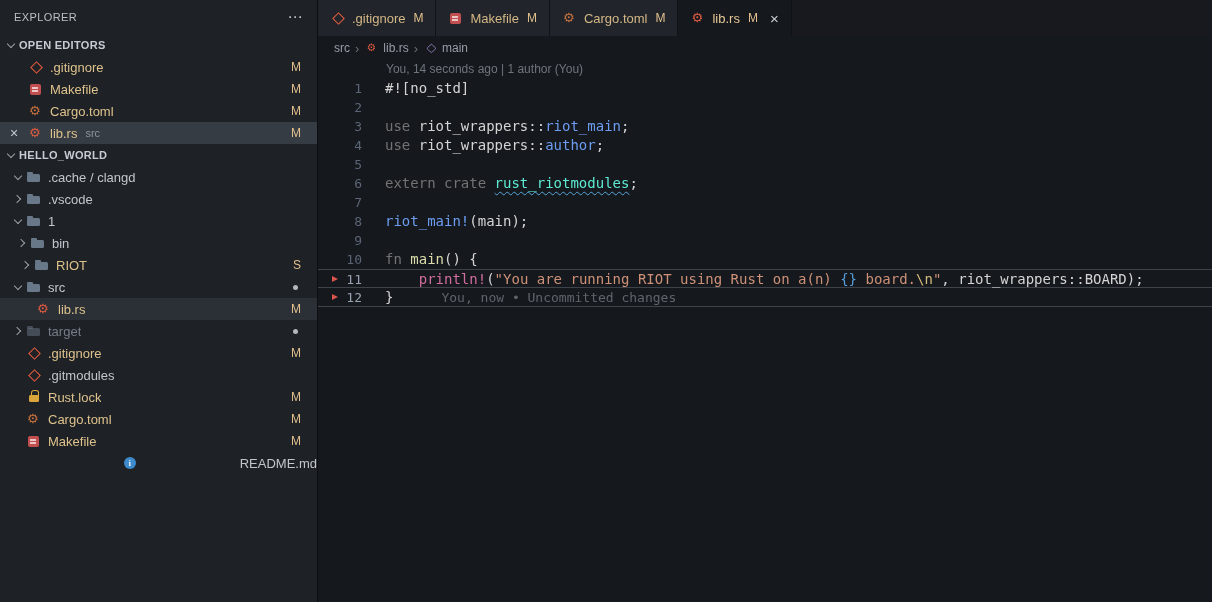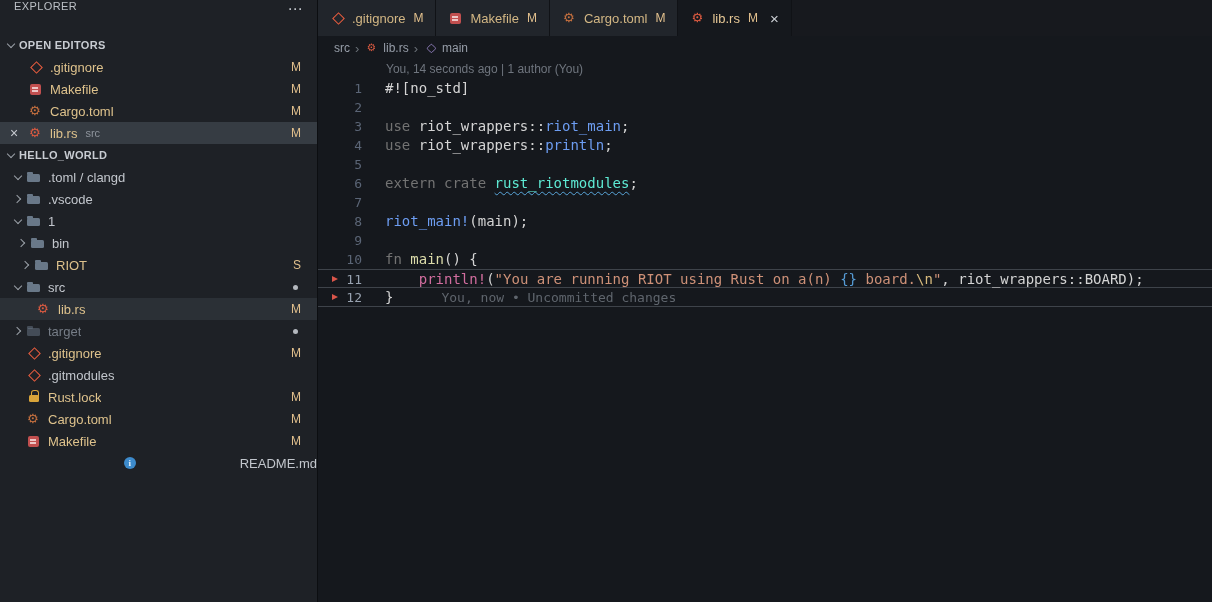--- a/index.html
+++ b/index.html
@@ -2,21 +2,21 @@
 <html><head>
 <meta charset="utf-8">
 <style>
   *{box-sizing:border-box;margin:0;padding:0}
   html,body{width:1212px;height:602px;overflow:hidden}
   body{background:#15181d;font-family:"Liberation Sans","DejaVu Sans",sans-serif;font-size:13px;color:#c6cad0}
   .app{display:flex;width:1212px;height:602px}
 
   
   .sidebar{width:318px;flex:none;background:#1e2126;display:flex;flex-direction:column;border-right:1px solid #0c0e11}
-  .sb-header{height:34px;display:flex;align-items:flex-start;padding:0 14px;font-size:11px;letter-spacing:.4px;color:#bcc0c6}
+  .sb-header{height:34px;display:flex;align-items:center;padding:0 14px;font-size:11px;letter-spacing:.4px;color:#bcc0c6}
   .sb-more{margin-left:auto;font-size:15px;color:#c2c6cc;cursor:pointer}
   .section-header{height:22px;display:flex;align-items:center;padding-left:5px;font-size:11px;font-weight:700;letter-spacing:.3px;color:#c8ccd2;cursor:pointer}
   .chev{width:12px;height:12px;position:relative;flex:none;margin-right:2px}
   .chev::before{content:"";position:absolute;top:2px;left:3px;width:5px;height:5px;border-right:1.4px solid #9aa0a8;border-bottom:1.4px solid #9aa0a8}
   .chev.down::before{transform:rotate(45deg)}
   .chev.right::before{transform:rotate(-45deg);top:3px;left:2px}
   .spacer{width:14px;flex:none}
   .row22{height:22px;display:flex;align-items:center;cursor:pointer}
   .oe-row{padding-left:10px}
   .oe-row .close-slot{width:18px;flex:none;color:#c6cad0;font-size:14px;line-height:14px}
@@ -122,21 +122,21 @@
         </div>
       </div>
     <div class="section-header">
       <span class="chev down"></span>
       <span>HELLO_WORLD</span>
     </div>
     <div id="tree">
         <div class="row22 tree-row" style="padding-left: 12px;">
           <span class="chev down"></span>
           <span class="fi fi-folder"></span>
-          <span class="lbl">.toml / clangd</span>
+          <span class="lbl">.cache / clangd</span>
         </div>
         <div class="row22 tree-row" style="padding-left: 12px;">
           <span class="chev right"></span>
           <span class="fi fi-folder"></span>
           <span class="lbl">.vscode</span>
         </div>
         <div class="row22 tree-row" style="padding-left: 12px;">
           <span class="chev down"></span>
           <span class="fi fi-folder"></span>
           <span class="lbl">1</span>
@@ -244,21 +244,21 @@
         <span class="bc-item">
           <span class="fi fi-symbol-method small"></span>
           <span>main</span>
         </span>
       </div>
     <div class="codelens">You, 14 seconds ago | 1 author (You)</div>
     <div class="code" id="code">
         <div class="crow"><span class="ln">1</span><span class="lc"><span class="tk-plain">#![no_std]</span></span></div>
         <div class="crow"><span class="ln">2</span><span class="lc"></span></div>
         <div class="crow"><span class="ln">3</span><span class="lc"><span class="tk-kw">use </span><span class="tk-plain">riot_wrappers::</span><span class="tk-mac">riot_main</span><span class="tk-plain">;</span></span></div>
-        <div class="crow"><span class="ln">4</span><span class="lc"><span class="tk-kw">use </span><span class="tk-plain">riot_wrappers::</span><span class="tk-mac">println</span><span class="tk-plain">;</span></span></div>
+        <div class="crow"><span class="ln">4</span><span class="lc"><span class="tk-kw">use </span><span class="tk-plain">riot_wrappers::</span><span class="tk-mac">author</span><span class="tk-plain">;</span></span></div>
         <div class="crow"><span class="ln">5</span><span class="lc"></span></div>
         <div class="crow"><span class="ln">6</span><span class="lc"><span class="tk-kw">extern crate </span><span class="tk-warn">rust_riotmodules</span><span class="tk-plain">;</span></span></div>
         <div class="crow"><span class="ln">7</span><span class="lc"></span></div>
         <div class="crow"><span class="ln">8</span><span class="lc"><span class="tk-mac">riot_main!</span><span class="tk-plain">(main);</span></span></div>
         <div class="crow"><span class="ln">9</span><span class="lc"></span></div>
         <div class="crow"><span class="ln">10</span><span class="lc"><span class="tk-kw">fn </span><span class="tk-fn">main</span><span class="tk-plain">() {</span></span></div>
         <div class="crow hl-box"><span class="mark"></span><span class="ln active">11</span><span class="lc"><span class="tk-plain">    </span><span class="tk-mac2">println!</span><span class="tk-plain">(</span><span class="tk-str">"You are running RIOT using Rust on a(n) </span><span class="tk-fmt">{}</span><span class="tk-str"> board.</span><span class="tk-esc">\n</span><span class="tk-str">"</span><span class="tk-plain">, riot_wrappers::BOARD</span><span class="tk-plain">);</span></span></div>
         <div class="crow hl-bottom"><span class="mark"></span><span class="ln active">12</span><span class="lc"><span class="tk-plain">}</span><span class="blame">You, now • Uncommitted changes</span></span></div>
       </div>
   </main>

